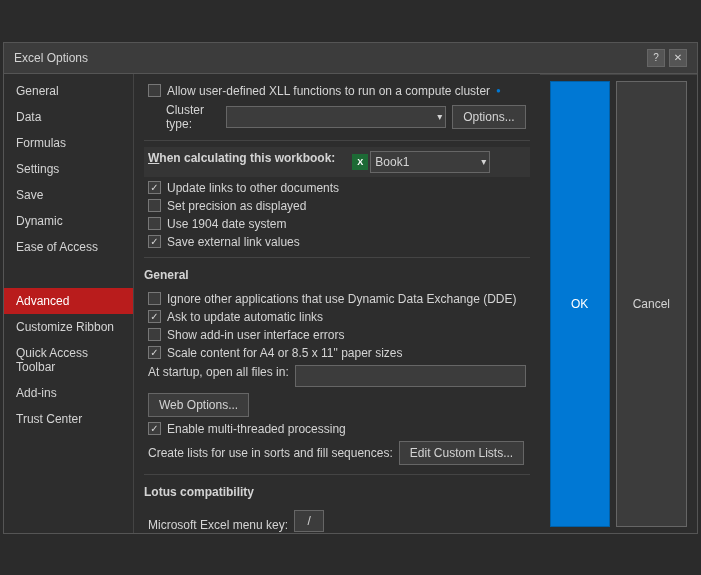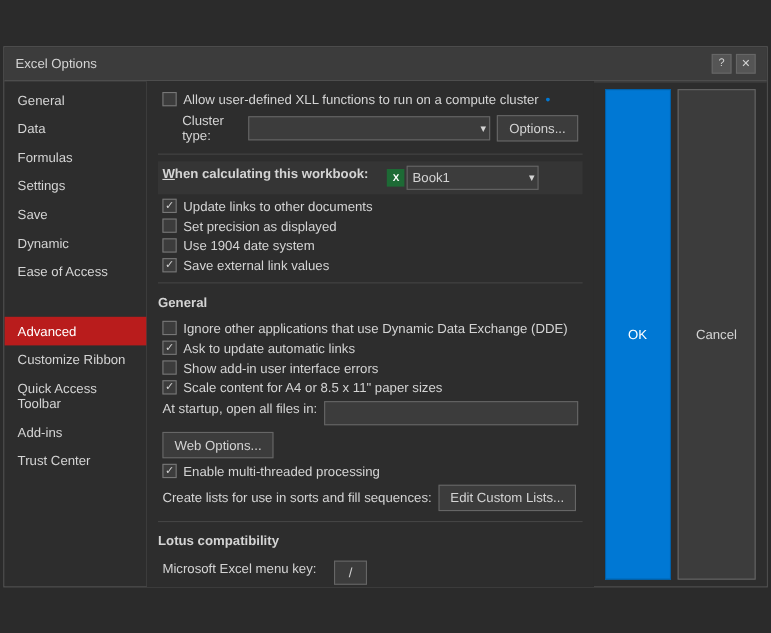--- a/index.html
+++ b/index.html
@@ -235,22 +235,22 @@
       flex: 1;
       background: #3c3c3c;
       border: 1px solid #666;
       color: #d4d4d4;
       padding: 2px 4px;
       font-size: 12px;
       height: 22px;
     }
     .menu-key-row {
       display: flex;
-      align-items: flex-start;
-      gap: 16px;
+      align-items: flex-end;
+      gap: 6px;
       padding: 3px 4px;
     }
     .small-input {
       width: 30px;
       background: #3c3c3c;
       border: 1px solid #666;
       color: #d4d4d4;
       padding: 2px 4px;
       font-size: 12px;
       height: 22px;

